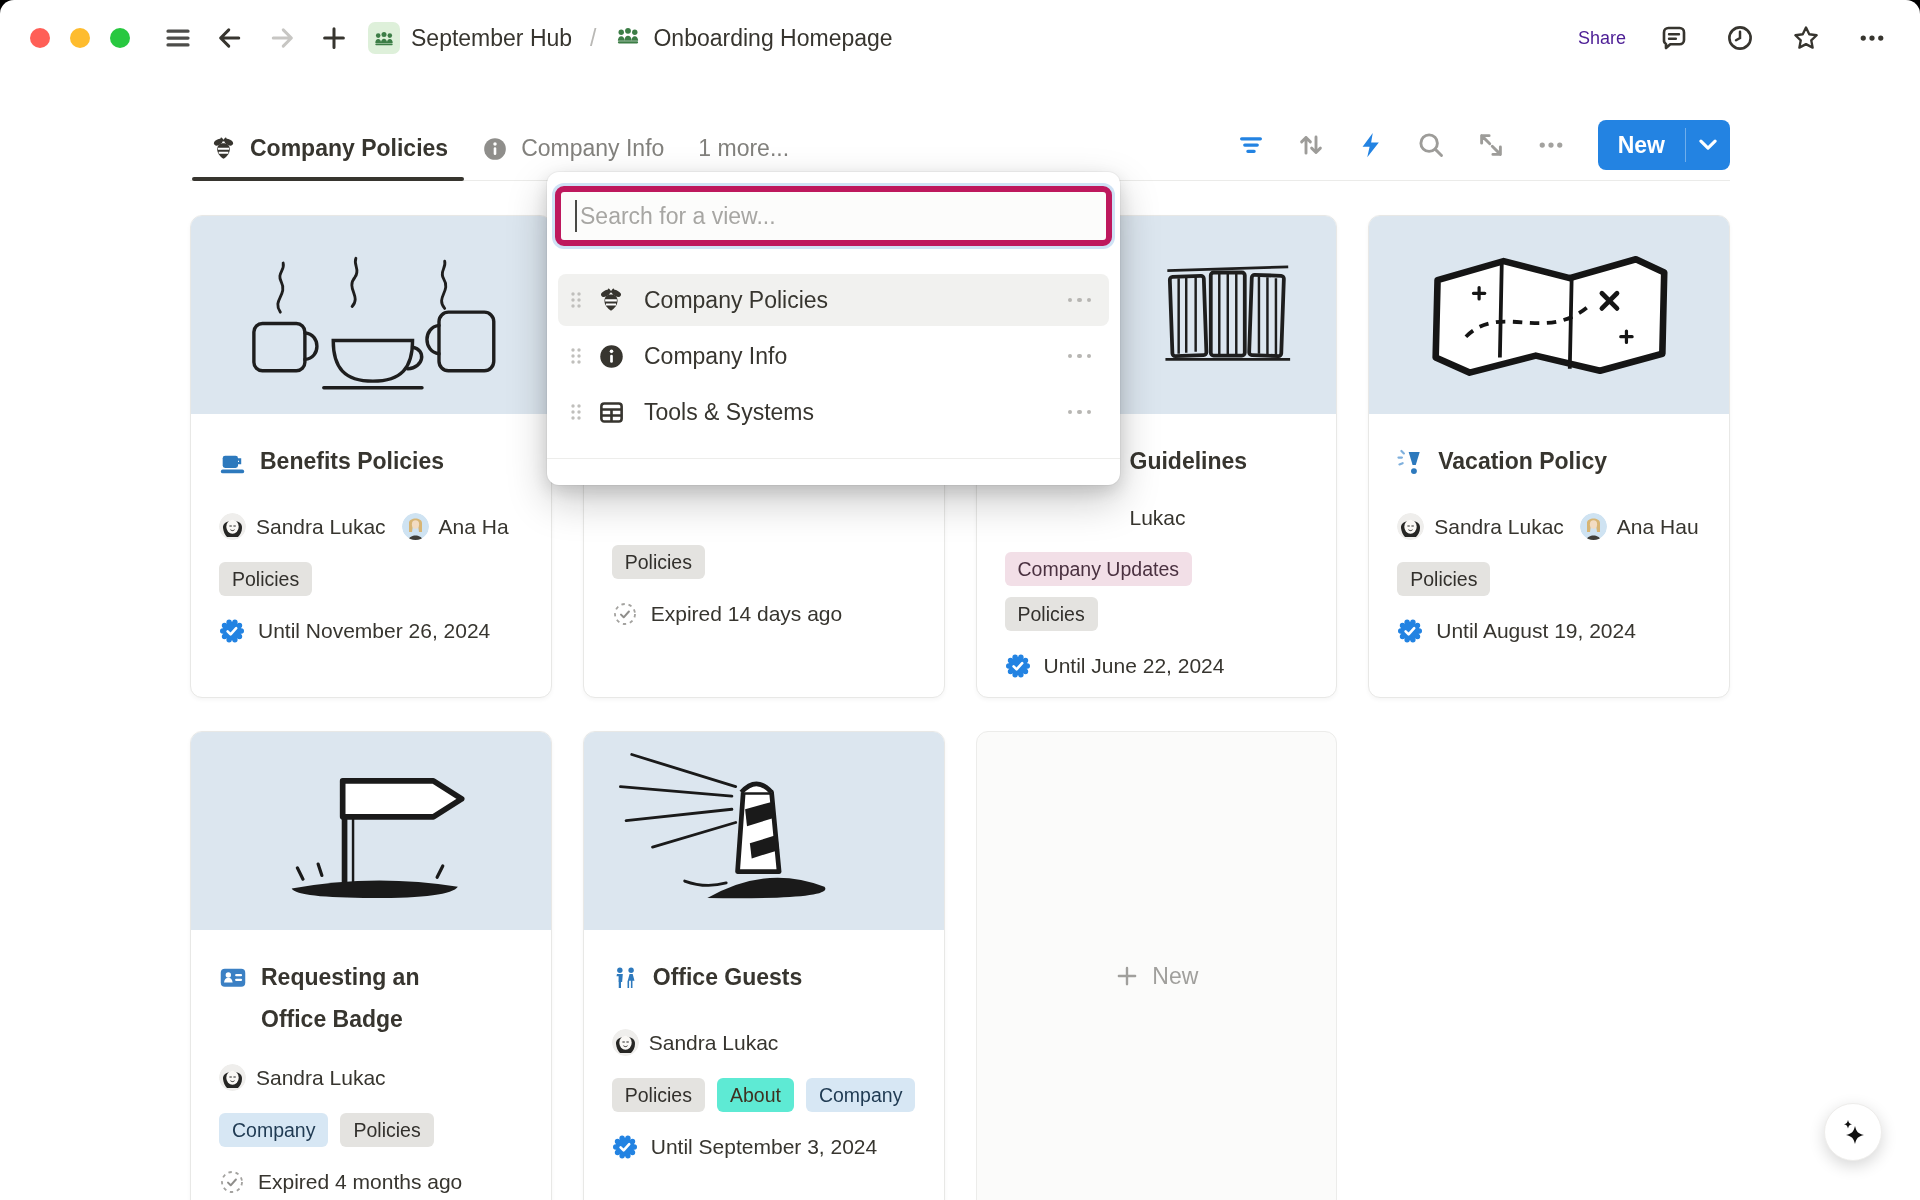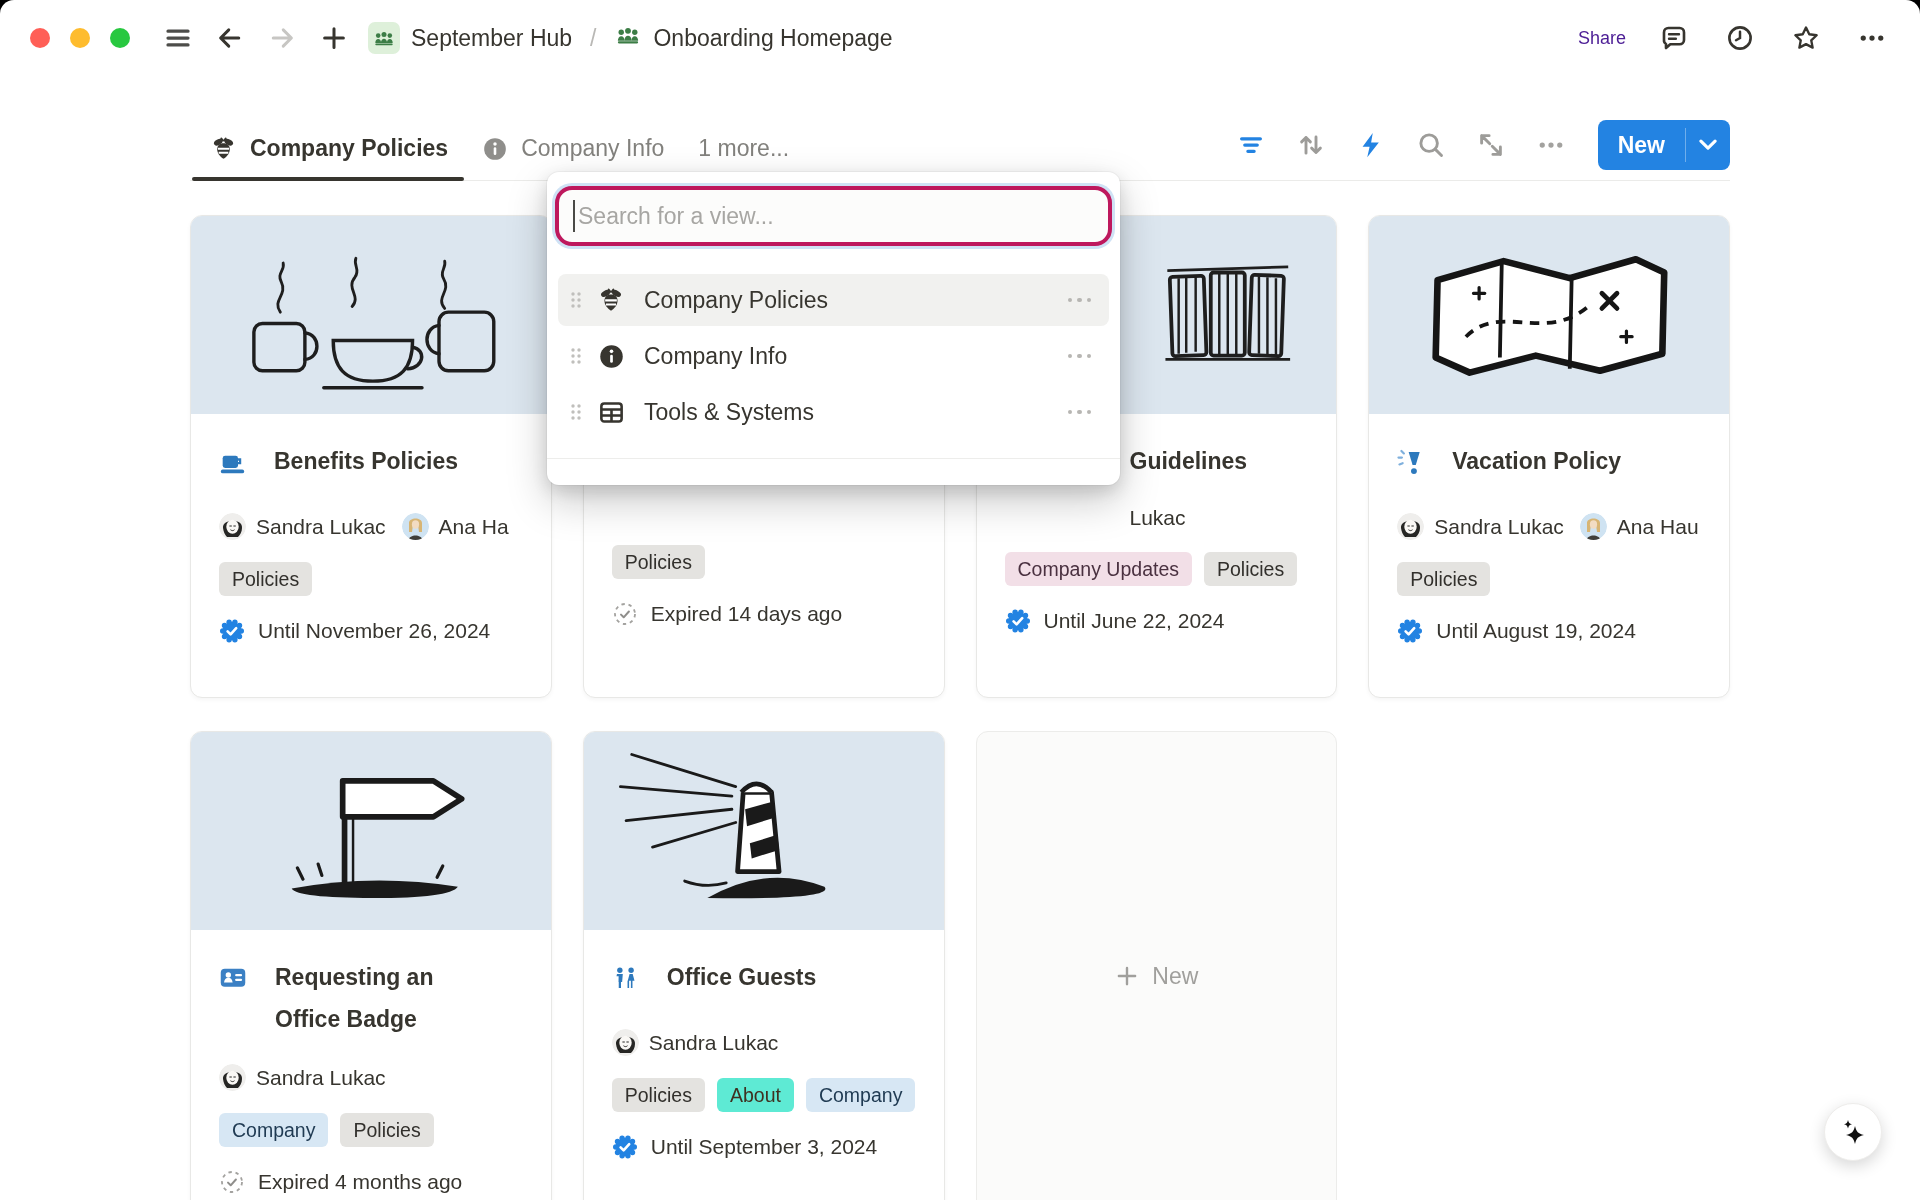--- a/index.html
+++ b/index.html
@@ -35,42 +35,42 @@
   .new-btn .nb-label { display:flex; align-items:center; padding:0 20px; color:#fff; font-size:23px; font-weight:600; }
   .new-btn .nb-div { width:1px; background:rgba(255,255,255,.35); margin:8px 0; }
   .new-btn .nb-chev { display:flex; align-items:center; justify-content:center; width:44px; }
 
   
   .gallery { display:grid; grid-template-columns:repeat(4,1fr); gap:33px 31px; margin-top:34px; }
   .card { background:#fff; border:1px solid #e8e8e6; border-radius:12px; overflow:hidden; box-shadow:0 2px 4px rgba(0,0,0,.04); cursor:pointer; }
   .card.r1 { height:483px; } .card.r2 { height:490px; }
   .card-img { height:198px; background:#dce6ef; display:flex; align-items:center; justify-content:center; overflow:hidden; }
   .card-body { padding:26px 28px 0; }
-  .card-title { display:flex; align-items:flex-start; gap:28px; font-size:23px; font-weight:600; color:#37352f; margin-bottom:24px; line-height:42px; }
+  .card-title { display:flex; align-items:flex-start; gap:14px; font-size:23px; font-weight:600; color:#37352f; margin-bottom:24px; line-height:42px; }
   .card-title .ti { flex:none; margin-top:7px; }
   .card-badge .card-title .t { max-width:190px; }
   .row-people { display:flex; align-items:center; gap:10px; margin-bottom:22px; white-space:nowrap; overflow:hidden; font-size:21px; }
   .avatar { width:27px; height:27px; border-radius:50%; flex:none; overflow:hidden; }
   .p2 { margin-left:6px; }
   .tags { display:flex; flex-wrap:wrap; gap:11px 12px; margin-bottom:22px; }
-  .tags.column { flex-direction:row; align-items:flex-start; }
+  .tags.column { flex-direction:column; align-items:flex-start; }
   .tag { height:34px; display:inline-flex; align-items:center; padding:0 13px; border-radius:6px; font-size:19.5px; white-space:nowrap; }
   .tag.gray { background:#e4e3e0; color:#32302c; }
   .tag.blue { background:#d7e7f4; color:#1f3a52; }
   .tag.yellow { background:#5eead4; color:#3f3121; }
   .tag.pink { background:#f2dfe7; color:#4a3140; }
   .row-status { display:flex; align-items:center; gap:13px; font-size:21px; color:#37352f; }
   .spacer-hidden { height:105px; }
   .offset { padding-left:125px; }
   .new-card { background:#fbfbfa; border:1px solid #ececea; border-radius:12px; display:flex; align-items:center; justify-content:center; gap:12px; color:#a09f9c; font-size:23px; cursor:pointer; height:490px; }
 
   
   .view-menu { position:absolute; left:547px; top:172px; width:573px; background:#fff; border-radius:12px; padding:8px 0 14px; z-index:40;
     box-shadow:0 0 0 1px rgba(15,15,15,.04), 0 6px 16px rgba(15,15,15,.12), 0 16px 40px rgba(15,15,15,.22); }
-  .vm-search { margin:6px 8px 0; height:60px; border-radius:17px; background:#fcfcfb; border:4px solid #be185d; box-shadow:0 0 0 3px #cfe2f5; display:flex; align-items:center; padding:0 14px; }
+  .vm-search { margin:6px 8px 0; height:60px; border-radius:9px; background:#fcfcfb; border:6px solid #be185d; box-shadow:0 0 0 3px #cfe2f5; display:flex; align-items:center; padding:0 14px; }
   .vm-caret { width:2px; height:32px; background:#4a4a46; margin-right:3px; flex:none; }
   .vm-search input { border:none; outline:none; background:transparent; font-size:23px; color:#37352f; width:100%; font-family:inherit; }
   .vm-search input::placeholder { color:#a7a6a3; }
   .vm-list { margin-top:28px; padding:0 11px; display:flex; flex-direction:column; gap:4px; }
   .vm-row { height:52px; border-radius:8px; display:flex; align-items:center; padding:0 16px 0 10px; cursor:pointer; }
   .vm-row.active { background:#f1f1ef; }
   .vm-handle { width:16px; display:flex; justify-content:center; cursor:grab; flex:none; }
   .vm-icon { width:30px; display:flex; justify-content:center; margin-left:12px; flex:none; }
   .vm-label { font-size:23px; color:#37352f; margin-left:18px; flex:1; }
   .vm-dots { background:none; border:none; cursor:pointer; display:flex; gap:5px; padding:6px 2px; }

